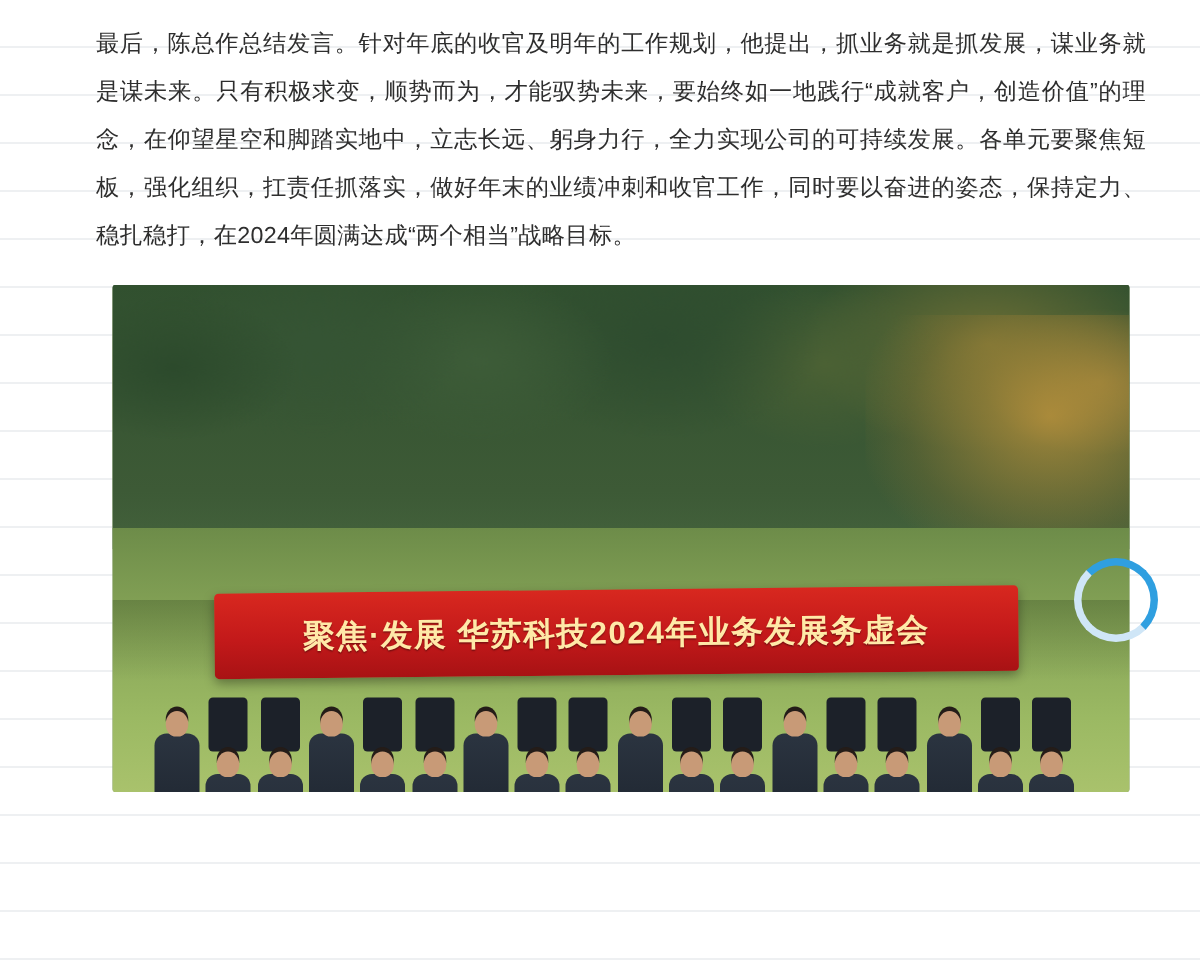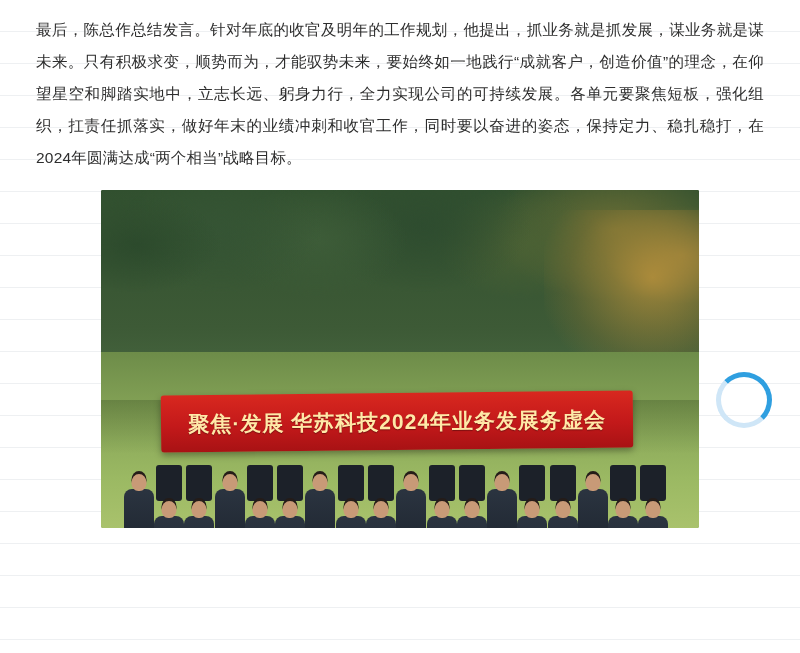--- a/index.html
+++ b/index.html
@@ -19,20 +19,21 @@
   .page {
     position: absolute;
     inset: 0;
     background-image: repeating-linear-gradient(
       to bottom,
       rgba(0,0,0,0) 0px,
       rgba(0,0,0,0) 31px,
       #eef0f2 31px,
       #eef0f2 32px
     );
+    padding-left: 28px;
   }
 
   .content {
     position: relative;
     padding: 14px 36px 0 36px;
     box-sizing: border-box;
   }
 
   .para {
     font-size: 15.5px;
@@ -47,21 +48,21 @@
     margin-bottom: 14px;
   }
 
   .figure {
     margin: 16px 0 14px 0;
     display: flex;
     justify-content: center;
   }
 
   .photo {
-    width: 598px;
+    width: 678px;
     height: 338px;
     border-radius: 2px;
     position: relative;
     overflow: hidden;
     background: #7d9a5e;
   }
 
   
   .sky {
     position: absolute;

